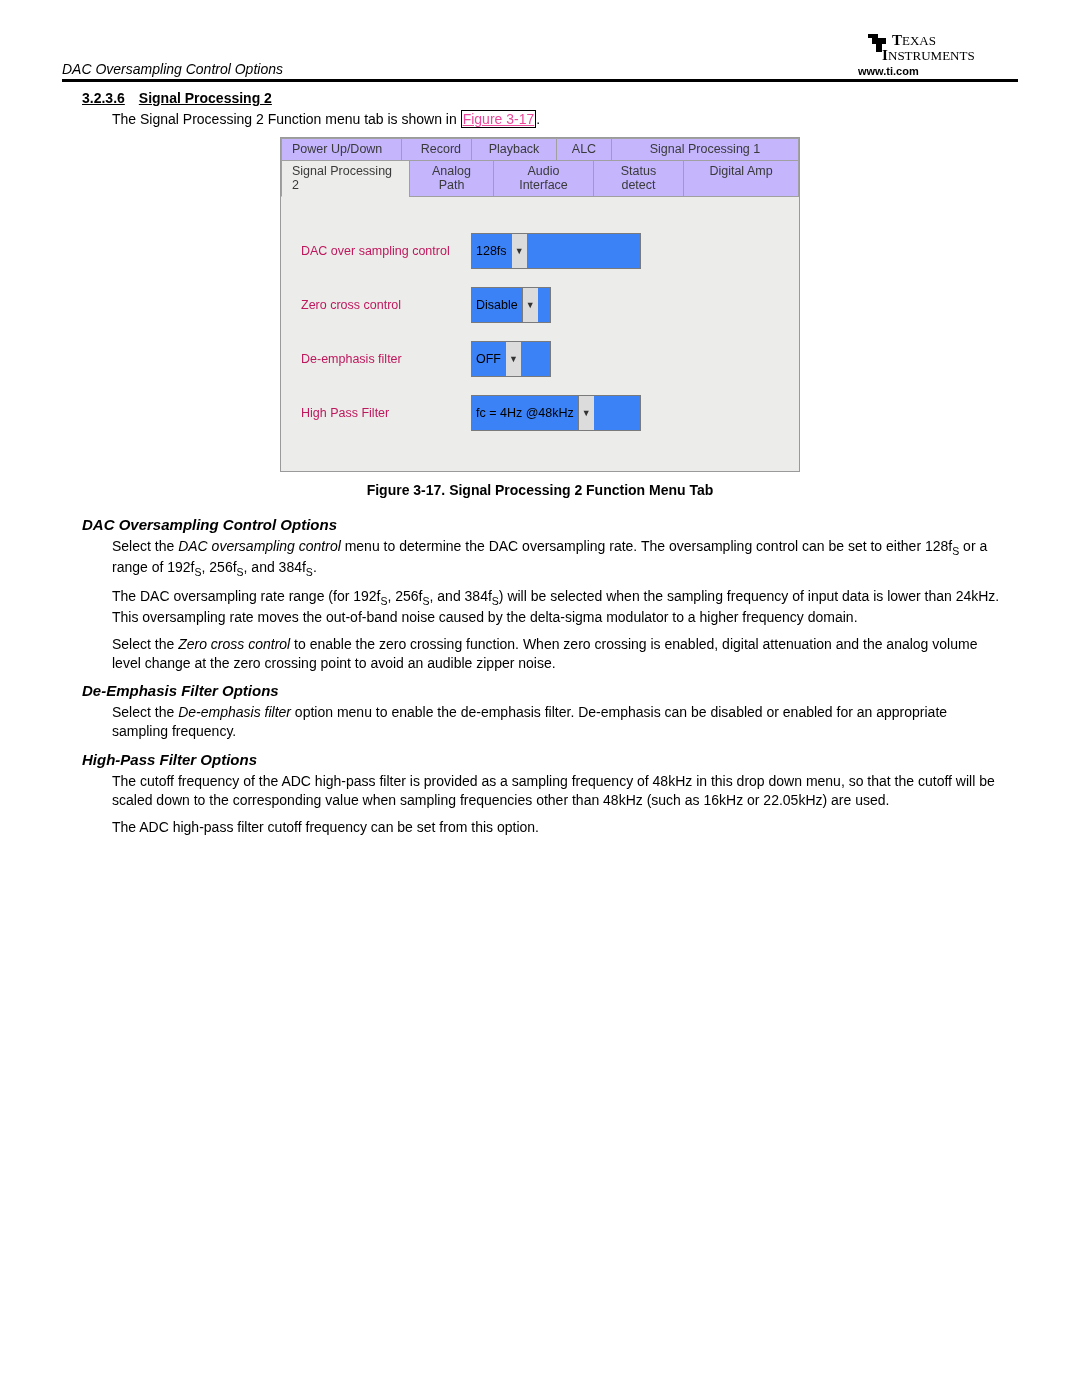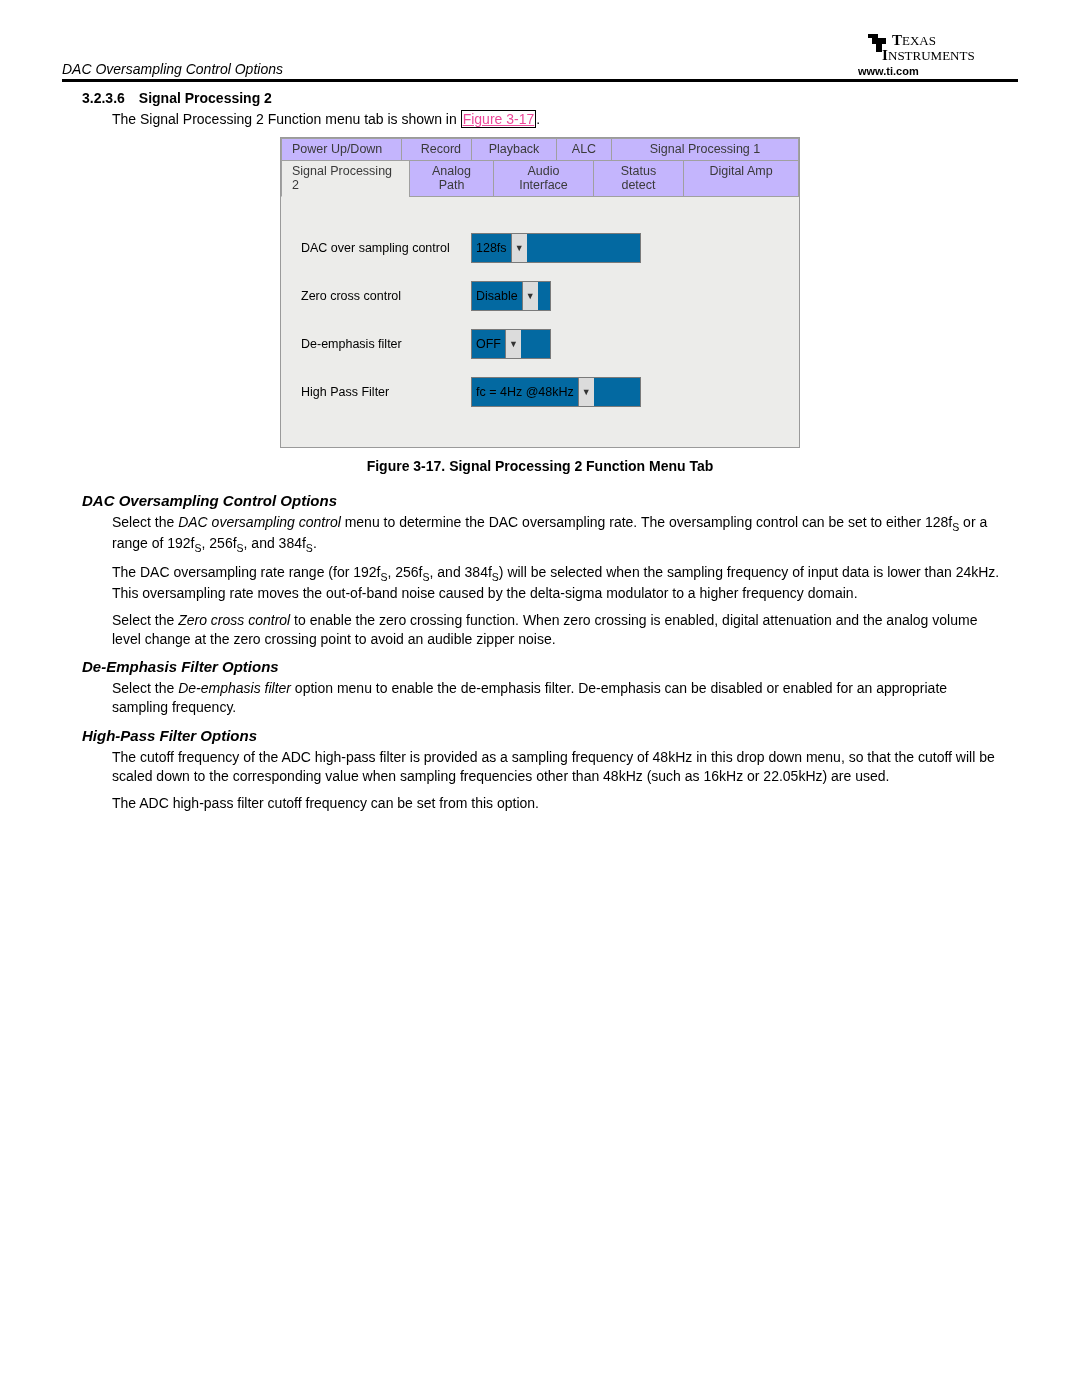--- a/index.html
+++ b/index.html
@@ -39,20 +39,21 @@
     font-size: 11px;
     font-weight: bold;
     display: block;
     text-align: left;
     margin-top: -2px;
   }
   .section-num {
     font-weight: bold;
     font-size: 14px;
     margin: 6px 0 4px 20px;
+    text-decoration: underline;
   }
   .section-num .num { margin-right: 14px; }
   .body-text {
     margin: 2px 12px 8px 50px;
     line-height: 1.35;
     font-size: 14px;
   }
   .link {
     color: #ec4899;
     text-decoration: underline;
@@ -96,29 +97,29 @@
     padding: 18px 20px 22px 20px;
   }
   .ui-row {
     display: flex;
     align-items: center;
     margin: 18px 0;
   }
   .ui-label {
     width: 170px;
     font-size: 12.5px;
-    color: #000000;
+    color: #be185d;
   }
   .ui-select {
     display: inline-flex;
     align-items: center;
     border: 1px solid #7a7a7a;
-    background: #0369a1;
+    background: #3b82f6;
     font-size: 12.5px;
-    height: 30px;
+    height: 36px;
     position: relative;
   }
   .ui-select .val {
     padding: 0 4px;
     min-width: 20px;
     white-space: nowrap;
   }
   .ui-select .arrow {
     width: 16px;
     height: 100%;

